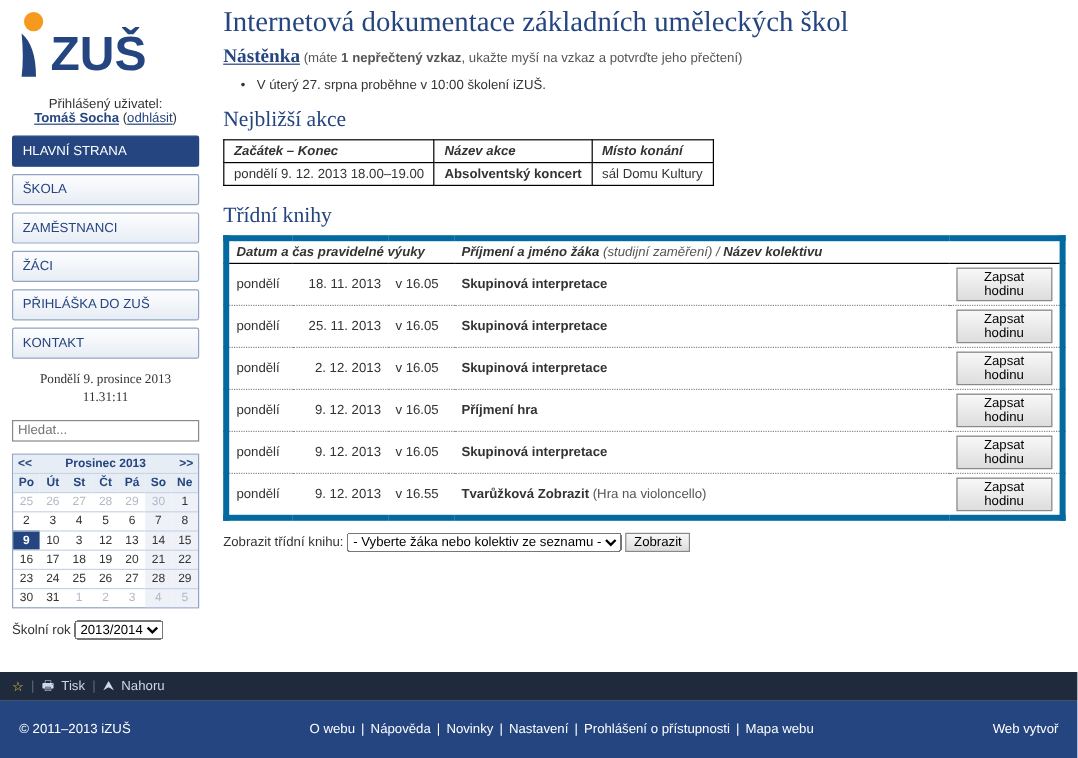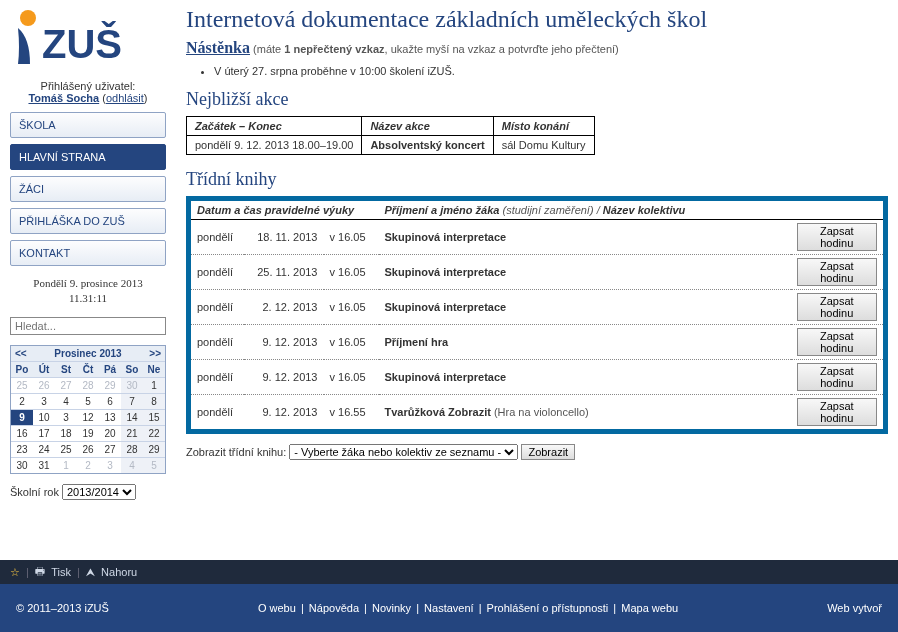--- a/index.html
+++ b/index.html
@@ -70,22 +70,23 @@
         <path d="M8 20 Q20 30 20 56 L8 56 Q10 40 8 20 Z" fill="#24457f"></path>
         <text x="32" y="50" font-family="Arial Black, Arial" font-size="40" font-weight="900" fill="#24457f">ZUŠ</text>
       </svg>
     </div>
     <div class="user-box">
       <span class="label">Přihlášený uživatel:</span>
       <a class="name">Tomáš Socha</a>
       (<a class="logout">odhlásit</a>)
     </div>
     <nav class="nav" id="nav">
+        <div class="nav-item active">HLAVNÍ STRANA</div>
         <div class="nav-item">ŠKOLA</div>
-        <div class="nav-item active">HLAVNÍ STRANA</div>
+        <div class="nav-item">ZAMĚSTNANCI</div>
         <div class="nav-item">ŽÁCI</div>
         <div class="nav-item">PŘIHLÁŠKA DO ZUŠ</div>
         <div class="nav-item">KONTAKT</div>
       </nav>
     <div class="datetime">
       <div>Pondělí 9. prosince 2013</div>
       <div>11.31:11</div>
     </div>
     <input class="search" placeholder="Hledat..." style="">
     <div class="calendar">

